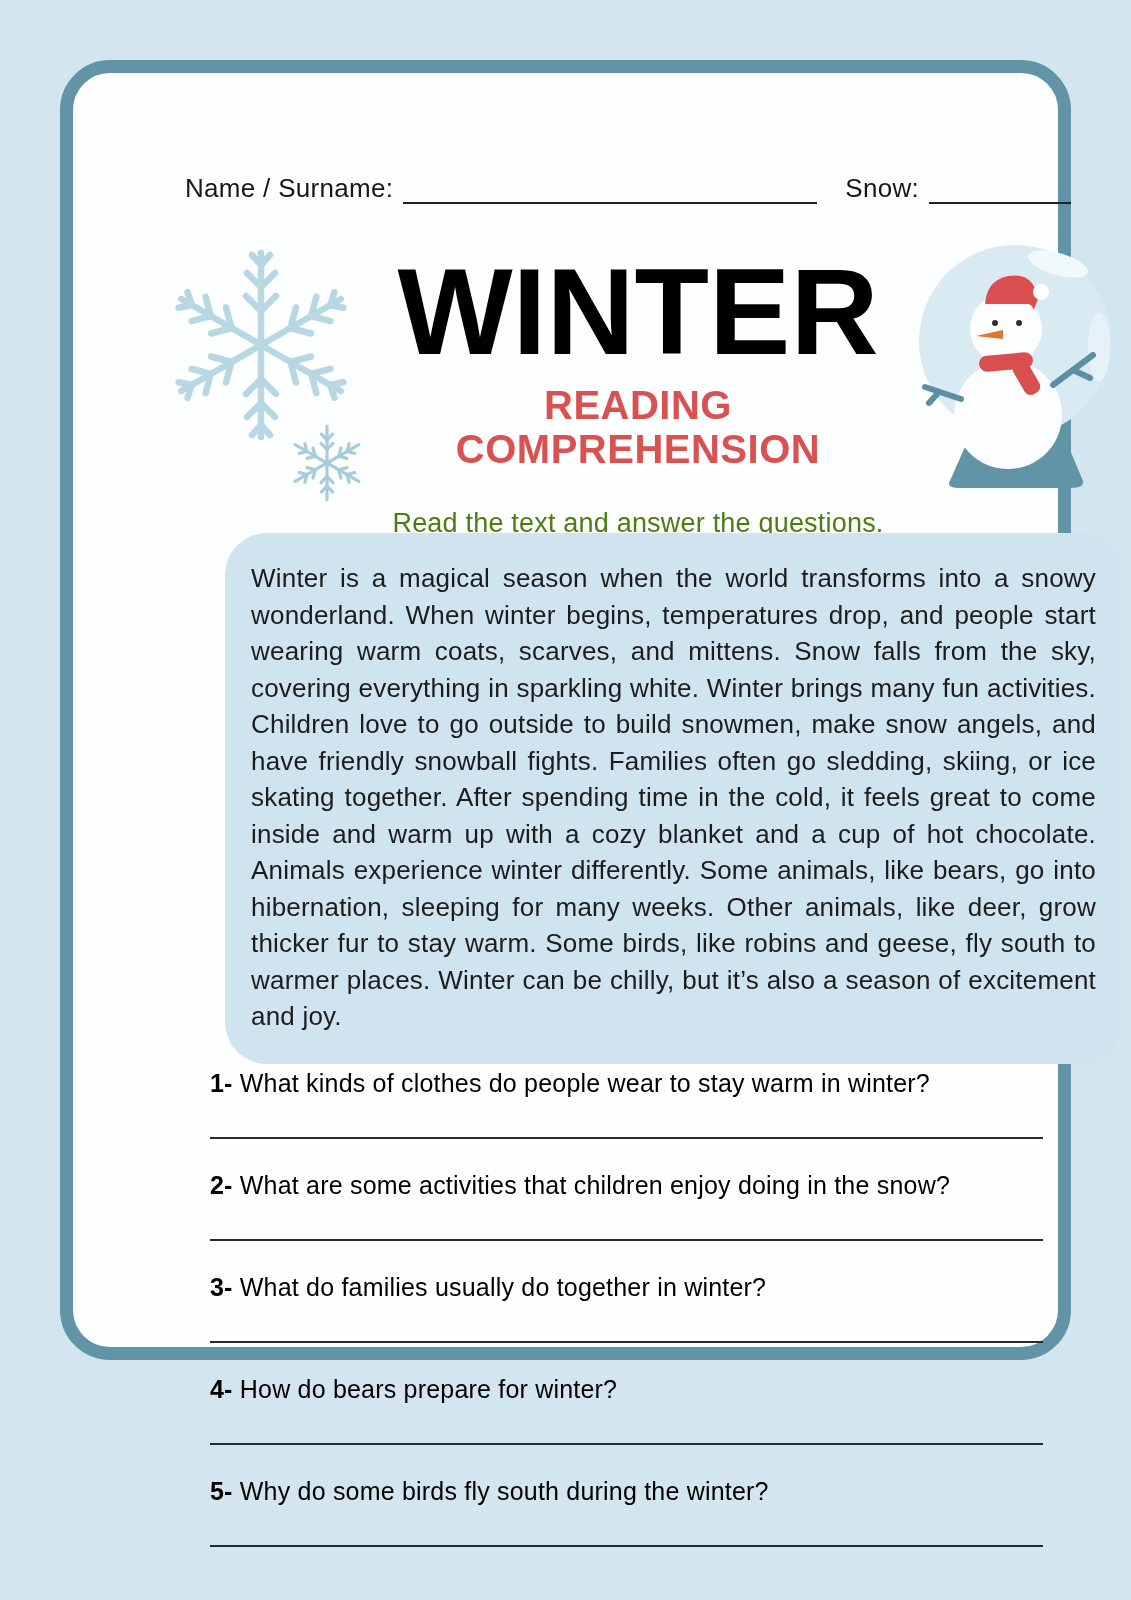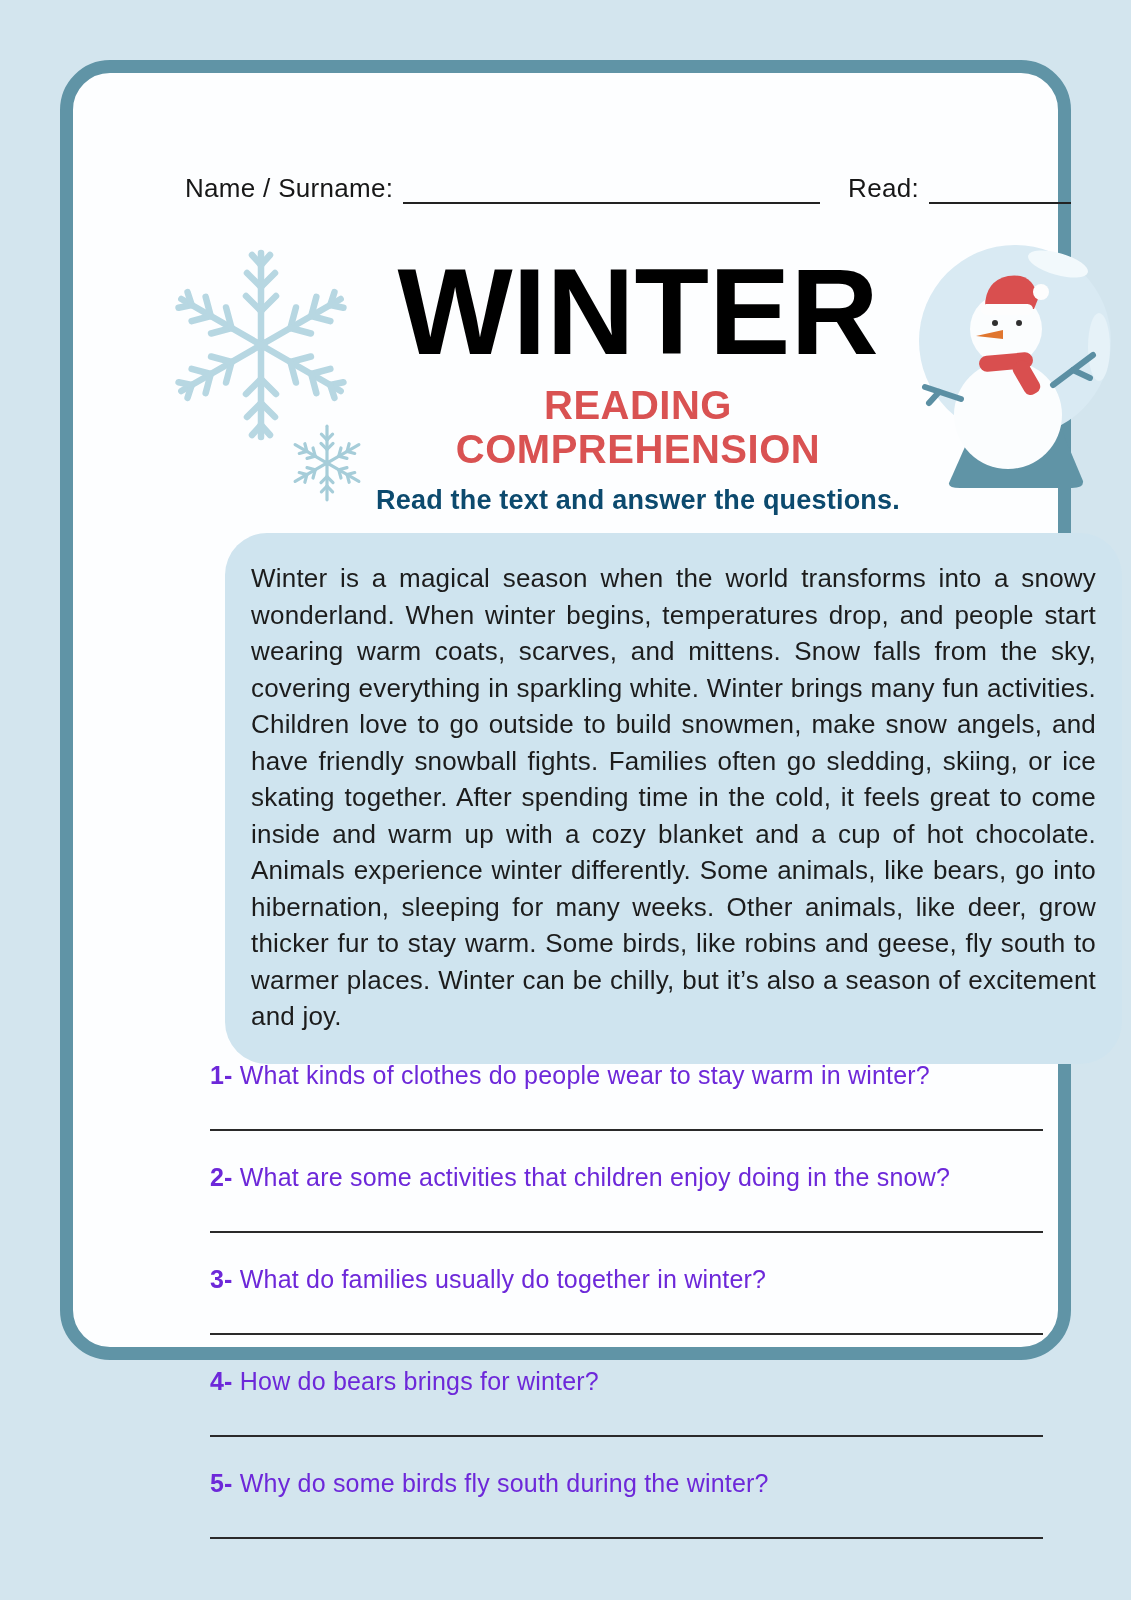--- a/index.html
+++ b/index.html
@@ -52,24 +52,23 @@
   }
   .title-sub {
     font-size: 40px; line-height: 1.1;
     font-weight: bold;
     color: #d95252;
     letter-spacing: 0.5px;
     margin-top: 10px;
   }
   .instruction {
     font-size: 27px;
-    color: #0c4a6e;
-    margin-top: 14px;
+    color: #4d7c0f;
+    margin-top: 37px;
     letter-spacing: 0.2px;
-    font-weight: bold;
   }
   
   .snowglobe { position: absolute; left: 842px; top: 156px; width: 202px; height: 268px; }
   
   .passage-box {
     position: absolute;
     left: 112px; top: 460px; width: 897px;
     box-sizing: border-box;
     background: #cfe4ef;
     border-radius: 42px;
@@ -85,39 +84,40 @@
   }
   
   .questions {
     position: absolute;
     left: 137px; top: 986px; width: 833px;
   }
   .question { margin-bottom: 30px; }
   .q-text {
     font-size: 25px;
     line-height: 1.28;
-    color: #6d28d9;
+    color: #000000;
     letter-spacing: 0.2px;
+    margin-top: 8px;
   }
   .q-num { font-weight: bold; }
   .answer-line {
     border-bottom: 2.5px solid #2a2a2a;
     margin-top: 36px;
     height: 2px;
   }
 </style>
 </head>
 <body>
 
 <div class="card">
 
   <div class="header-row">
     <span>Name / Surname:</span>
     <span class="fill-line line-name"></span>
-    <span>Read:</span>
+    <span>Snow:</span>
     <span class="fill-line line-date"></span>
   </div>
 
   <svg class="snowflake-big" viewBox="-100 -100 200 200">
     <g stroke="#b7d7e2" stroke-width="6.5" stroke-linecap="round" fill="none">
       <g>
         <line x1="0" y1="4" x2="0" y2="-92"></line>
         <line x1="0" y1="-34" x2="-15" y2="-49"></line>
           <line x1="0" y1="-34" x2="15" y2="-49"></line>
         <line x1="0" y1="-58" x2="-14" y2="-72"></line>
@@ -283,21 +283,21 @@
       <div class="q-text">
         <span class="q-num">3-</span>
         <span>What do families usually do together in winter?</span>
       </div>
       <div class="answer-line"></div>
     </div>
 
     <div class="question">
       <div class="q-text">
         <span class="q-num">4-</span>
-        <span>How do bears brings for winter?</span>
+        <span>How do bears prepare for winter?</span>
       </div>
       <div class="answer-line"></div>
     </div>
 
     <div class="question">
       <div class="q-text">
         <span class="q-num">5-</span>
         <span>Why do some birds fly south during the winter?</span>
       </div>
       <div class="answer-line"></div>

